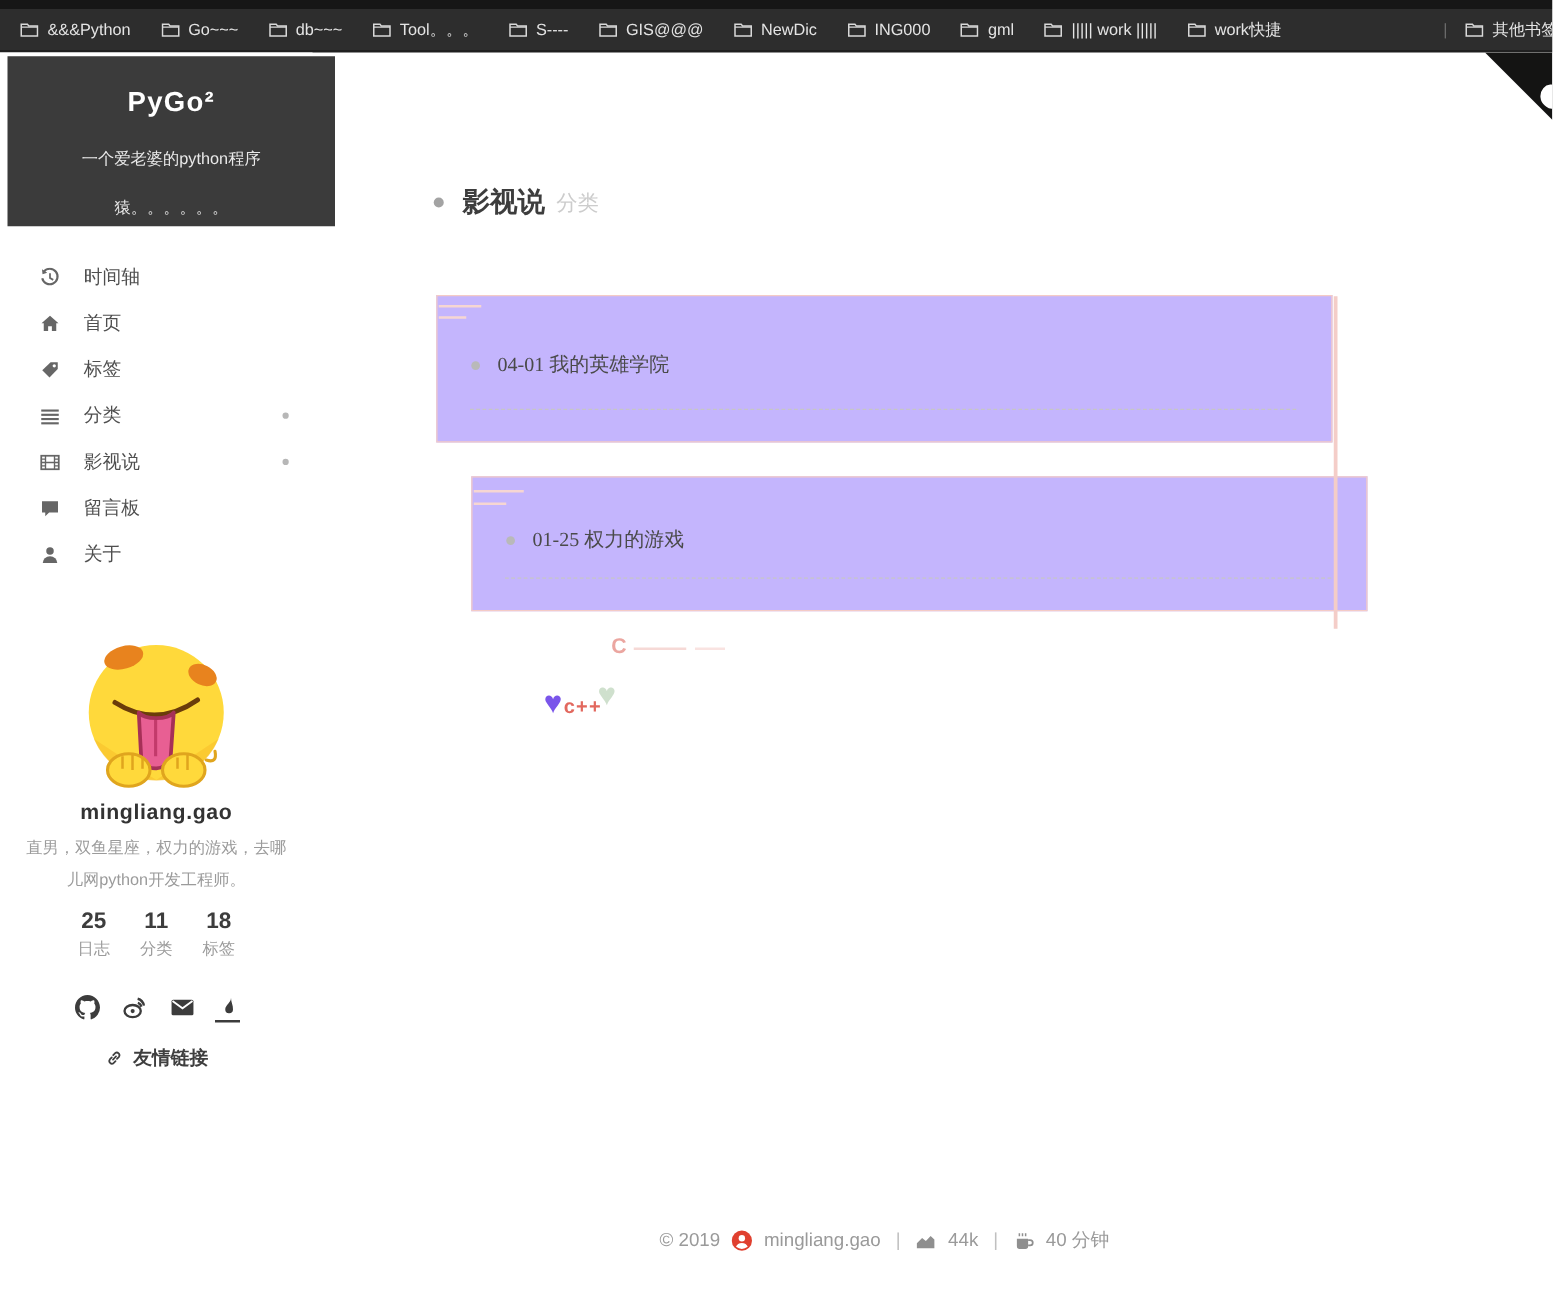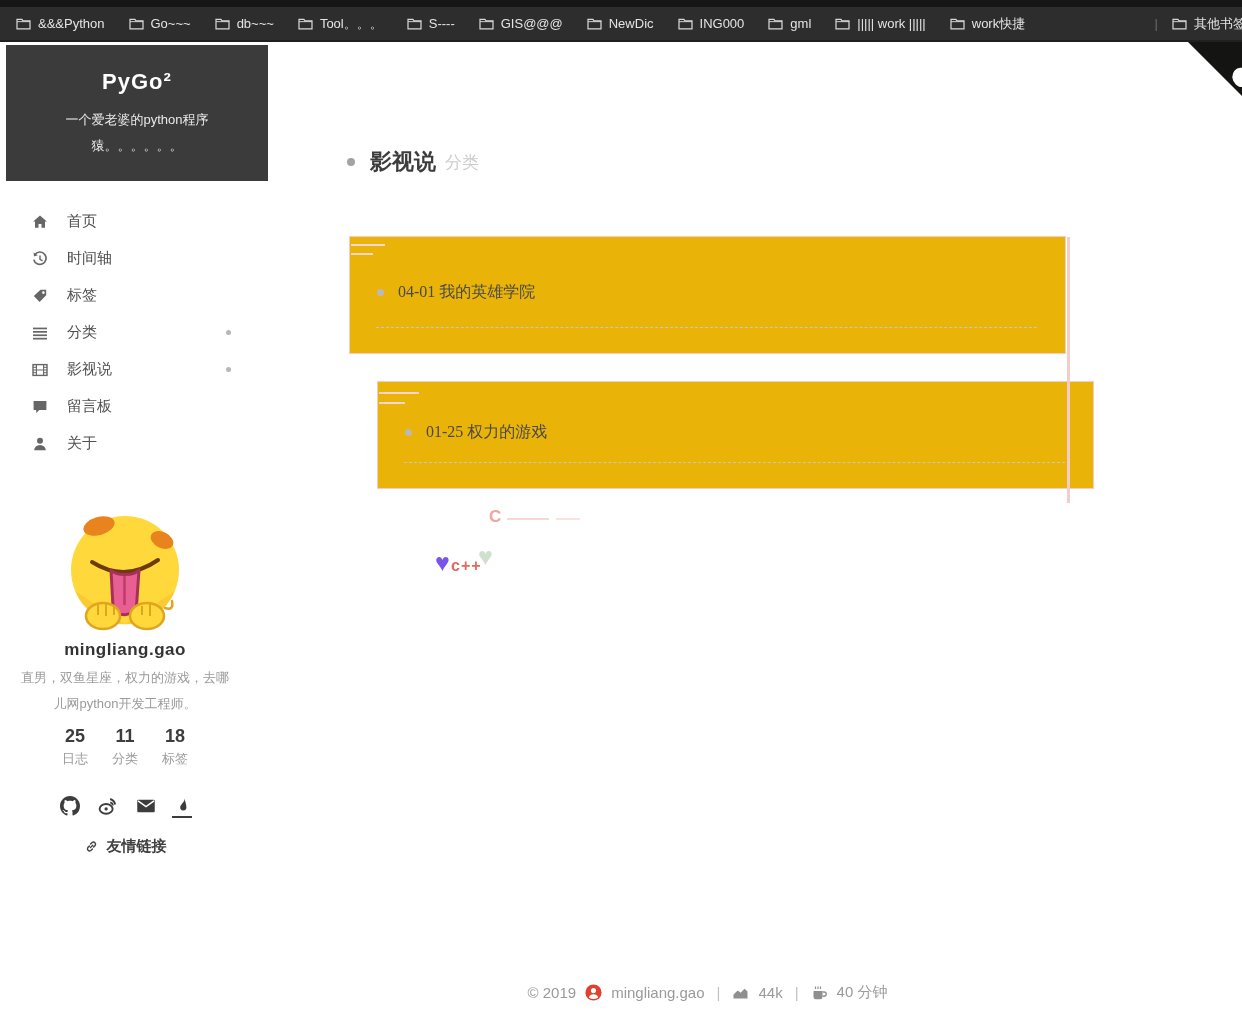--- a/index.html
+++ b/index.html
@@ -31,21 +31,21 @@
   .gh-cat { position:absolute; top:26px; right:-8px; width:18px; height:18px;
     background:#fff; border-radius:50% 50% 40% 60%; transform:rotate(40deg); }
 
   
   .sidebar { position:absolute; top:42px; left:0; width:250px; height:990px; background:#fff; }
   .brand {
     position:absolute; top:3px; left:6px; width:262px; height:136px;
     background:#3b3b3b; color:#fff; text-align:center;
   }
   .brand-title { margin-top:24px; font-size:22px; font-weight:bold; letter-spacing:1px; }
-  .brand-sub { margin:12px auto 15px; width:190px; font-size:13px; line-height:26px; color:#e9e9e9; }
+  .brand-sub { margin:12px auto 15px; width:190px; font-size:13px; line-height:39px; color:#e9e9e9; }
 
   .nav { position:absolute; top:161px; left:0; width:250px; }
   .nav-item { position:relative; height:37px; display:flex; align-items:center;
     padding-left:32px; gap:19px; font-size:15px; color:#4f4f4f; cursor:pointer; }
   .nav-item svg { flex:0 0 auto; }
   .nav-dot { position:absolute; right:19px; top:16px; width:5px; height:5px;
     border-radius:50%; background:#b7b7b7; }
 
   .avatar { position:absolute; top:471px; left:65px; width:120px; height:120px; }
   .profile-name { position:absolute; top:598px; left:0; width:250px; text-align:center;
@@ -72,21 +72,21 @@
     border-bottom:2px solid #2e2e2e; padding:0 5px 7px; cursor:pointer; }
 
   
   .page-heading { position:absolute; top:147px; left:347px;
     display:flex; align-items:center; }
   .heading-bullet { width:8px; height:8px; border-radius:50%; background:#a3a3a3; margin-right:15px; }
   .heading-title { font-family:"Liberation Serif", serif; font-size:22px; font-weight:bold; color:#3d3d3d; }
   .heading-suffix { font-size:17px; color:#ccc; margin-left:9px; }
 
   .post-card { position:absolute; left:349px; width:717px;
-    background:#eab308; border:1px solid #f4cbc6; }
+    background:#c4b5fd; border:1px solid #f4cbc6; }
   .card-1 { top:236px; height:118px; }
   .card-2 { top:381px; height:108px;margin-left:28px; }
   .post-row { position:absolute; top:50%; left:27px; transform:translateY(-62%);
     display:flex; align-items:center; cursor:pointer; }
   .post-bullet { width:7px; height:7px; border-radius:50%; background:#b9b9b9; margin-right:14px; }
   .post-title { font-family:"Liberation Serif", serif; font-size:16px; color:#4a4a4a; }
   .post-dashes { position:absolute; left:26px; right:28px; bottom:25px;
     border-top:1px dashed #c6c6c6; }
   .card-artifact { position:absolute; left:1px; background:#f6d6d2; height:2px; }
 
@@ -213,33 +213,33 @@
 <div class="sidebar">
 
   <div class="brand">
     <div class="brand-title">PyGo²</div>
     <div class="brand-sub">一个爱老婆的python程序猿。。。。。。</div>
   </div>
 
   <div class="nav">
     <div class="nav-item">
       <svg width="16" height="16" viewBox="0 0 16 16">
-          <path d="M8 1.6 14.8 7.5 13 7.5 13 13.8 9.5 13.8 9.5 9.9 6.5 9.9 6.5 13.8 3 13.8 3 7.5 1.2 7.5 Z" fill="#666"></path>
-        </svg>
-      <span>首页</span>
-    </div>
-    <div class="nav-item">
-      <svg width="16" height="16" viewBox="0 0 16 16">
           <g fill="none" stroke="#666" stroke-width="1.7">
             <path d="M3.1 3.2 A6.2 6.2 0 1 1 1.8 8.6"></path>
           </g>
           <path d="M1.6 1.4 2 5.4 5.8 4.2 Z" fill="#666"></path>
           <path d="M8 4.6 V8.4 L10.6 9.9" stroke="#666" stroke-width="1.4" fill="none"></path>
         </svg>
       <span>时间轴</span>
+    </div>
+    <div class="nav-item">
+      <svg width="16" height="16" viewBox="0 0 16 16">
+          <path d="M8 1.6 14.8 7.5 13 7.5 13 13.8 9.5 13.8 9.5 9.9 6.5 9.9 6.5 13.8 3 13.8 3 7.5 1.2 7.5 Z" fill="#666"></path>
+        </svg>
+      <span>首页</span>
     </div>
     <div class="nav-item">
       <svg width="16" height="16" viewBox="0 0 16 16">
           <path d="M14.2 1.8 v5.4 L7.6 13.9 1.8 8.1 8.5 1.8 Z" fill="#666"></path>
           <circle cx="11.4" cy="4.6" r="1.3" fill="#fff"></circle>
         </svg>
       <span>标签</span>
     </div>
     <div class="nav-item">
       <svg width="16" height="16" viewBox="0 0 16 16">

